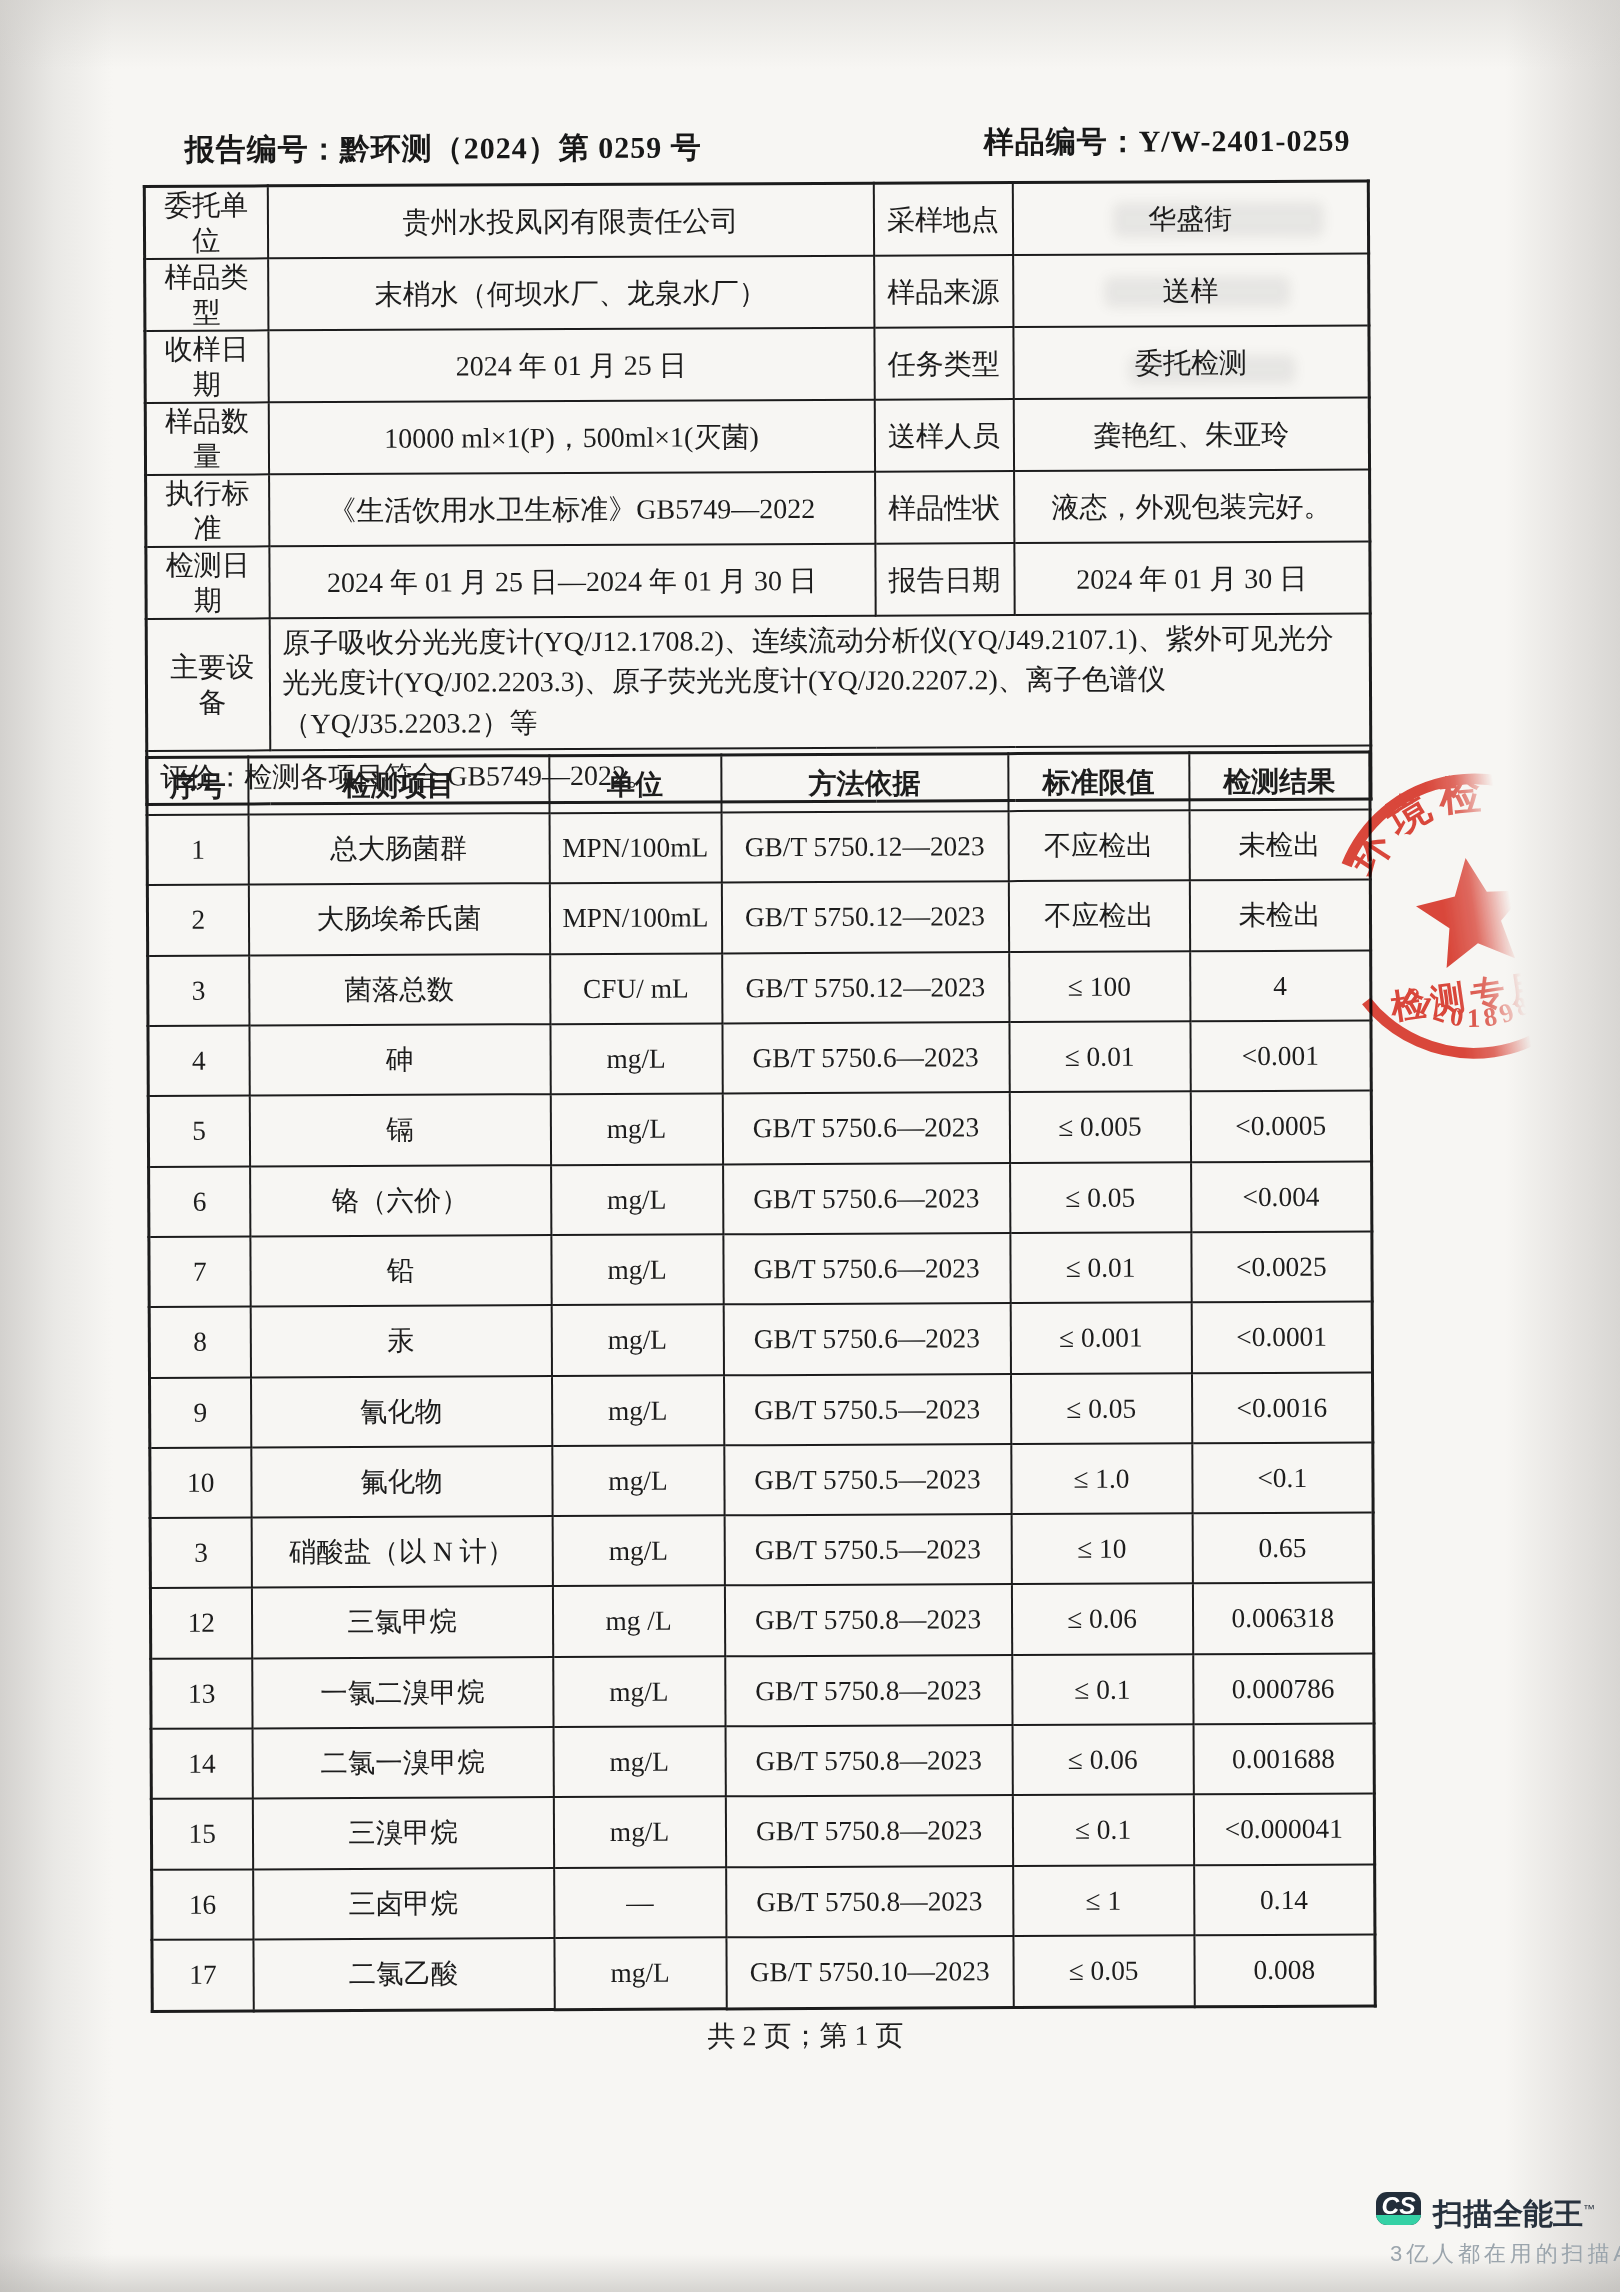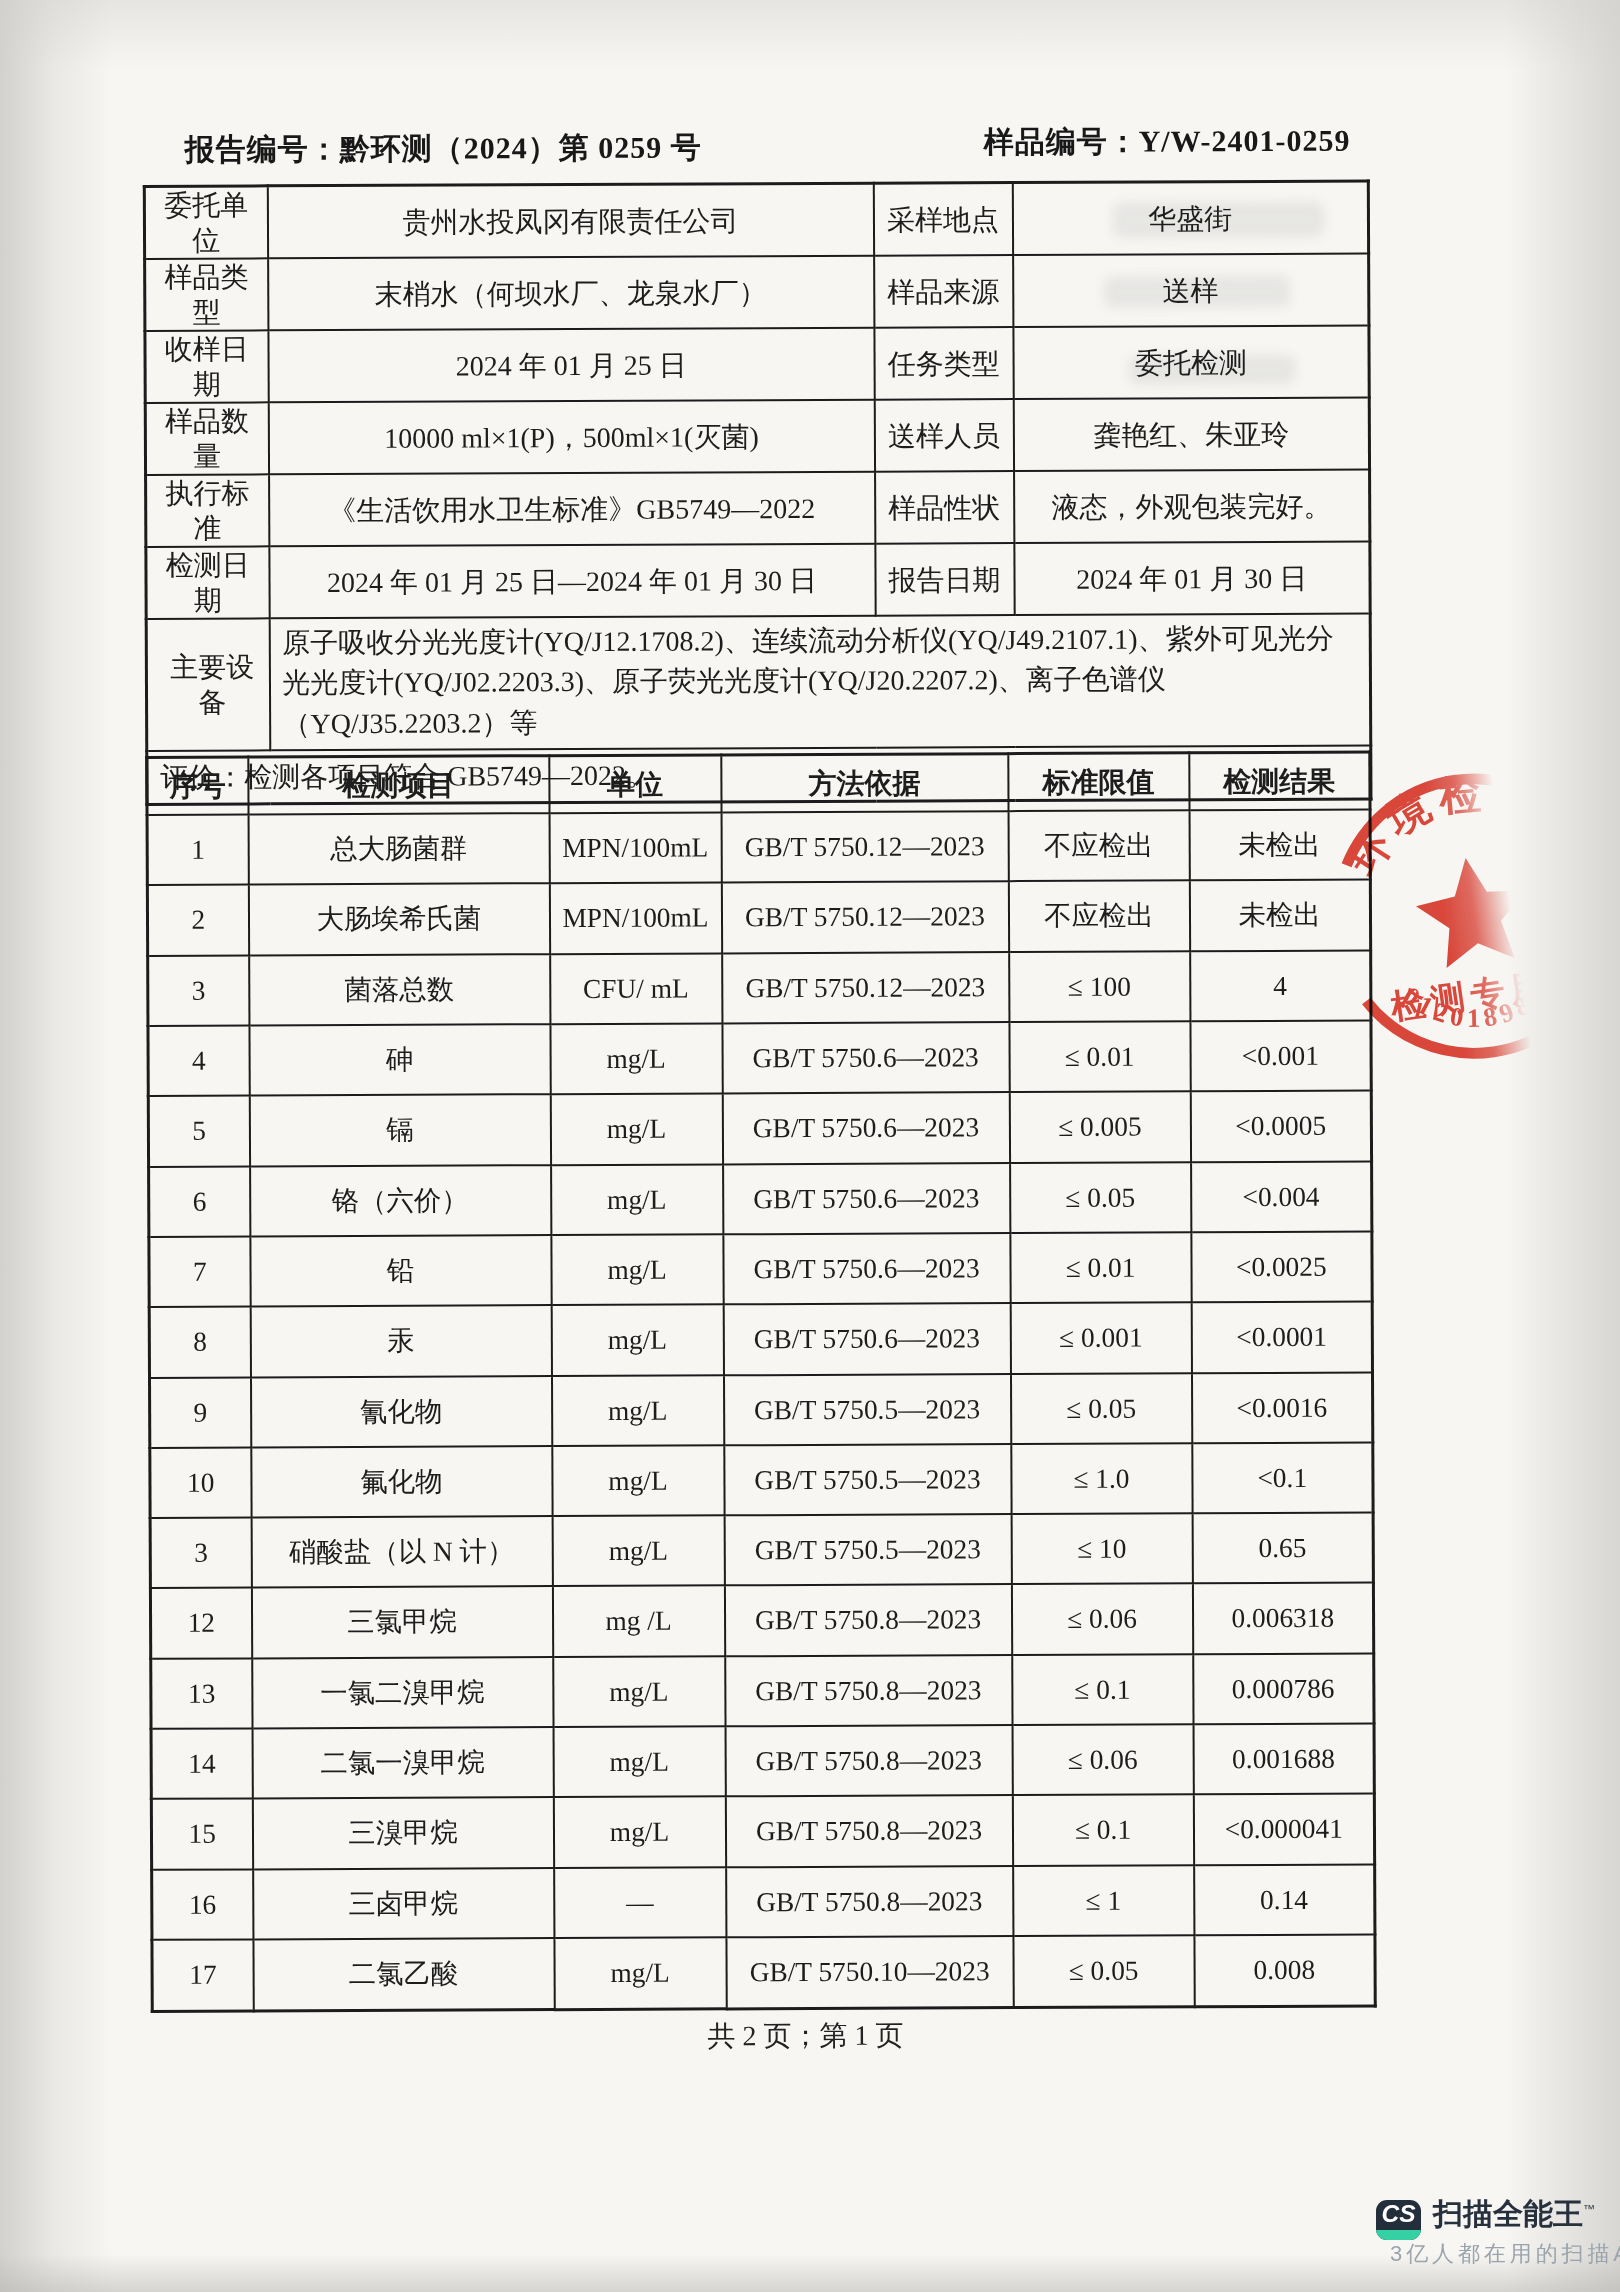--- a/index.html
+++ b/index.html
@@ -47,21 +47,21 @@
 
   
   #stamp{position:absolute;left:1328px;top:772px;width:294px;height:294px;
     transform:rotate(-8deg);opacity:.93;mix-blend-mode:multiply;
     -webkit-mask-image:linear-gradient(90deg,#000 40%,rgba(0,0,0,.8) 50%,rgba(0,0,0,0) 63%);
     mask-image:linear-gradient(90deg,#000 40%,rgba(0,0,0,.8) 50%,rgba(0,0,0,0) 63%);}
   #stamp text{font-family:"Liberation Serif","DejaVu Serif",serif;font-weight:bold;}
 
   
   .cs-wrap{position:absolute;left:1376px;top:2188px;font-family:"Liberation Sans","DejaVu Sans",sans-serif;}
-  .cs-icon{position:absolute;left:0;top:12px;width:45px;height:40px;border-radius:11px;
+  .cs-icon{position:absolute;left:0;top:4px;width:45px;height:33px;border-radius:11px;
     background:#222e3a;overflow:hidden;}
   .cs-icon .cs-letters{position:absolute;left:0;right:0;top:0px;text-align:center;
     color:#fff;font-weight:bold;font-style:italic;font-size:24.5px;letter-spacing:0;}
   .cs-strip{position:absolute;left:0;right:0;bottom:0;height:9.8px;background:#35d1a5;}
   .cs-name{position:absolute;left:57px;top:5.9px;font-size:30px;font-weight:bold;color:#27313d;white-space:nowrap;}
   .cs-name sup{font-size:11.8px;font-weight:normal;}
   .cs-tag{position:absolute;left:14px;top:51px;font-size:22px;color:#9aa4ac;letter-spacing:3.9px;white-space:nowrap;}
 </style>
 </head>
 <body>

